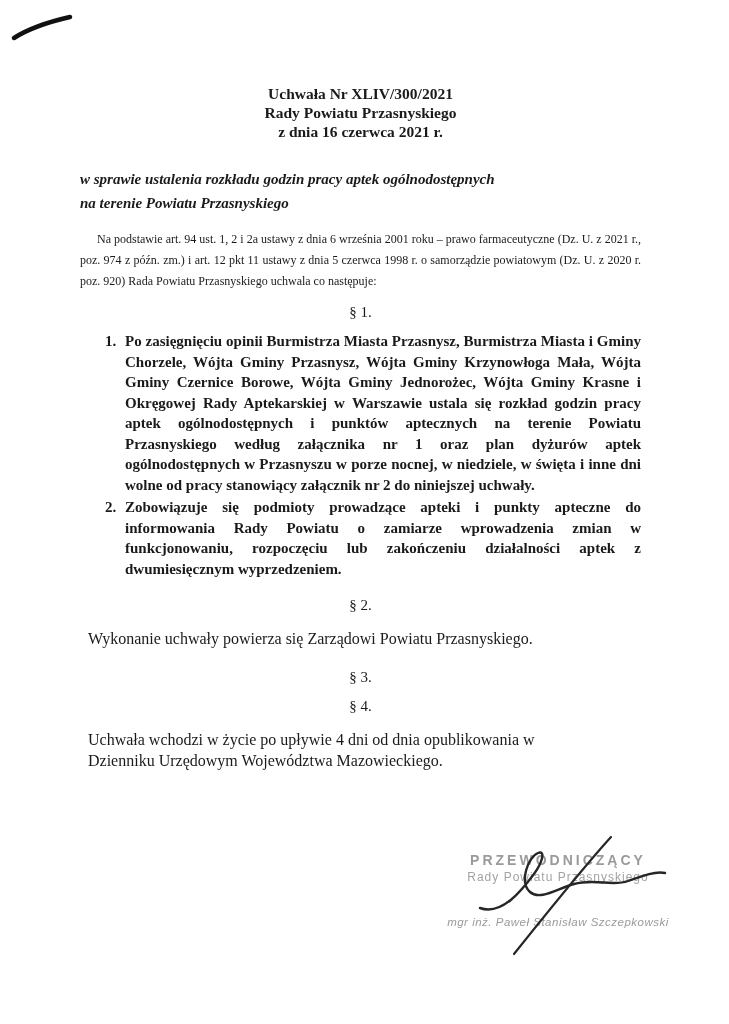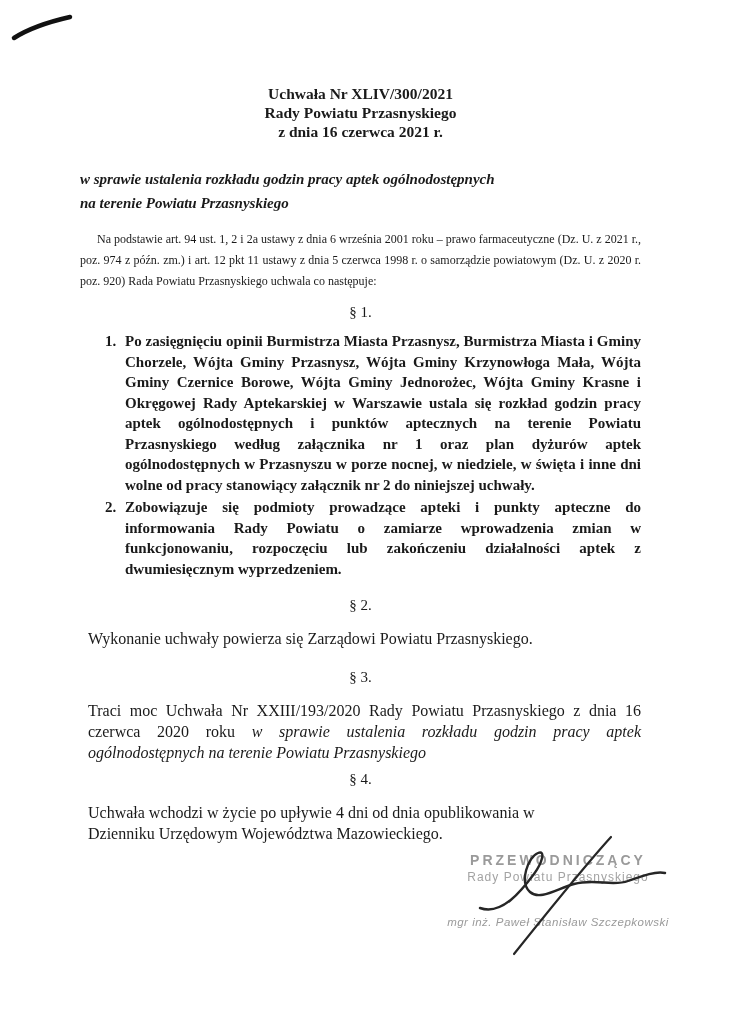--- a/index.html
+++ b/index.html
@@ -138,21 +138,20 @@
       <li><span>Po zasięgnięciu opinii Burmistrza Miasta Przasnysz, Burmistrza Miasta i Gminy Chorzele, Wójta Gminy Przasnysz, Wójta Gminy Krzynowłoga Mała, Wójta Gminy Czernice Borowe, Wójta Gminy Jednorożec, Wójta Gminy Krasne i Okręgowej Rady Aptekarskiej w Warszawie ustala się rozkład godzin pracy aptek ogólnodostępnych i punktów aptecznych na terenie Powiatu Przasnyskiego według załącznika nr 1 oraz plan dyżurów aptek ogólnodostępnych w Przasnyszu w porze nocnej, w niedziele, w święta i inne dni wolne od pracy stanowiący załącznik nr 2 do niniejszej uchwały.</span></li>
       <li><span>Zobowiązuje się podmioty prowadzące apteki i punkty apteczne  do informowania Rady Powiatu o zamiarze wprowadzenia zmian w funkcjonowaniu, rozpoczęciu lub zakończeniu  działalności aptek z dwumiesięcznym wyprzedzeniem.</span></li>
     </ol>
 
     <div class="section-mark" style="margin-top:16px;">§ 2.</div>
 
     <p class="body-par">Wykonanie uchwały powierza się Zarządowi Powiatu Przasnyskiego.</p>
 
     <div class="section-mark" style="margin-top:18px;">§ 3.</div>
 
-    <p class="body-par justified"><span>Traci moc Uchwała Nr XXIII/193/2020 Rady Powiatu Przasnyskiego z dnia 16 czerwca 2020 roku </span><span class="italic">w sprawie ustalenia rozkładu godzin pracy aptek ogólnodostępnych na terenie Powiatu Przasnyskiego</span></p>
 
     <div class="section-mark" style="margin-top:6px;">§ 4.</div>
 
     <p class="body-par effective-par">Uchwała wchodzi w życie po upływie 4 dni od dnia opublikowania  w Dzienniku Urzędowym Województwa Mazowieckiego.</p>
 
   </div>
 
   <div class="signature-block">
     <div class="stamp-role">PRZEWODNICZĄCY</div>
     <div class="stamp-org">Rady Powiatu Przasnyskiego</div>

